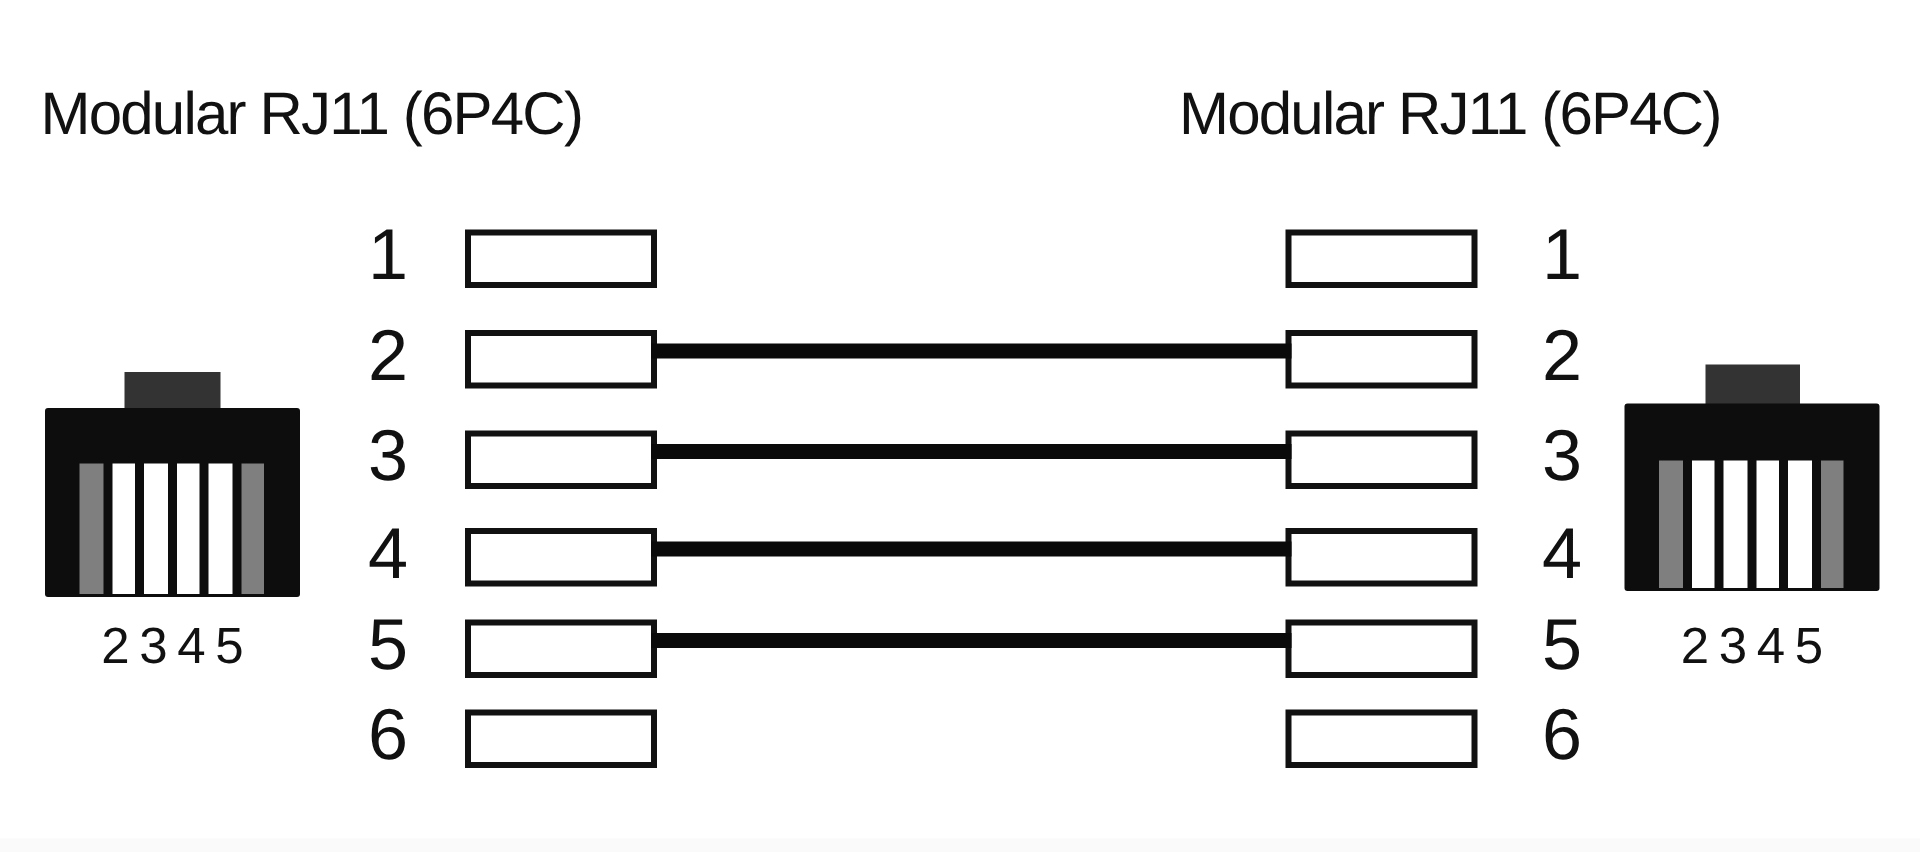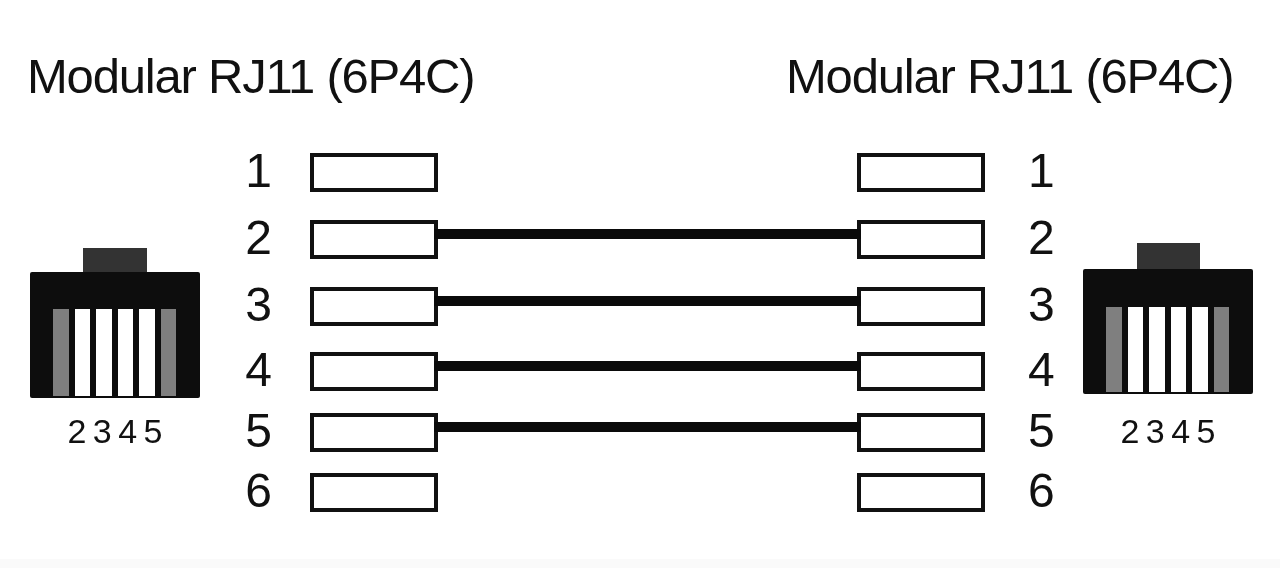--- a/index.html
+++ b/index.html
@@ -8,21 +8,21 @@
     width: 1280px;
     height: 568px;
     background: var(--bg, #ffffff);
     overflow: hidden;
     font-family: "Liberation Sans", sans-serif;
     color: var(--ink, #111111);
   }
   .title {
     position: absolute;
     top: 48px;
-    font-size: 49px;
+    font-size: 40px;
     line-height: 56px;
     letter-spacing: -1.2px;
     white-space: nowrap;
     color: var(--ink, #111111);
   }
   #title-left  { left: 27px; }
   #title-right { left: 786px; }
 
   
   .pin-num {

